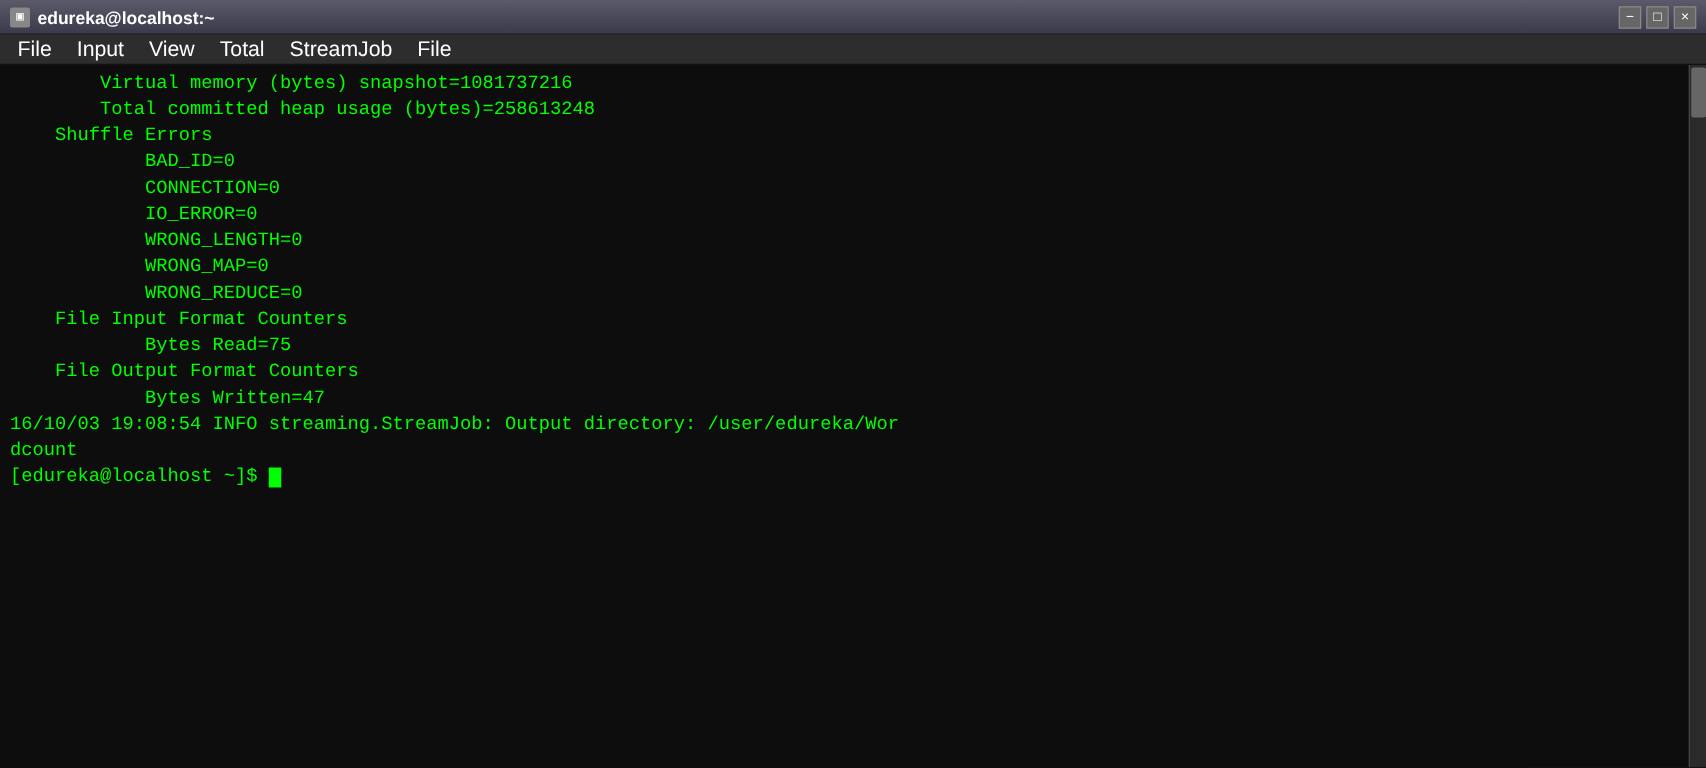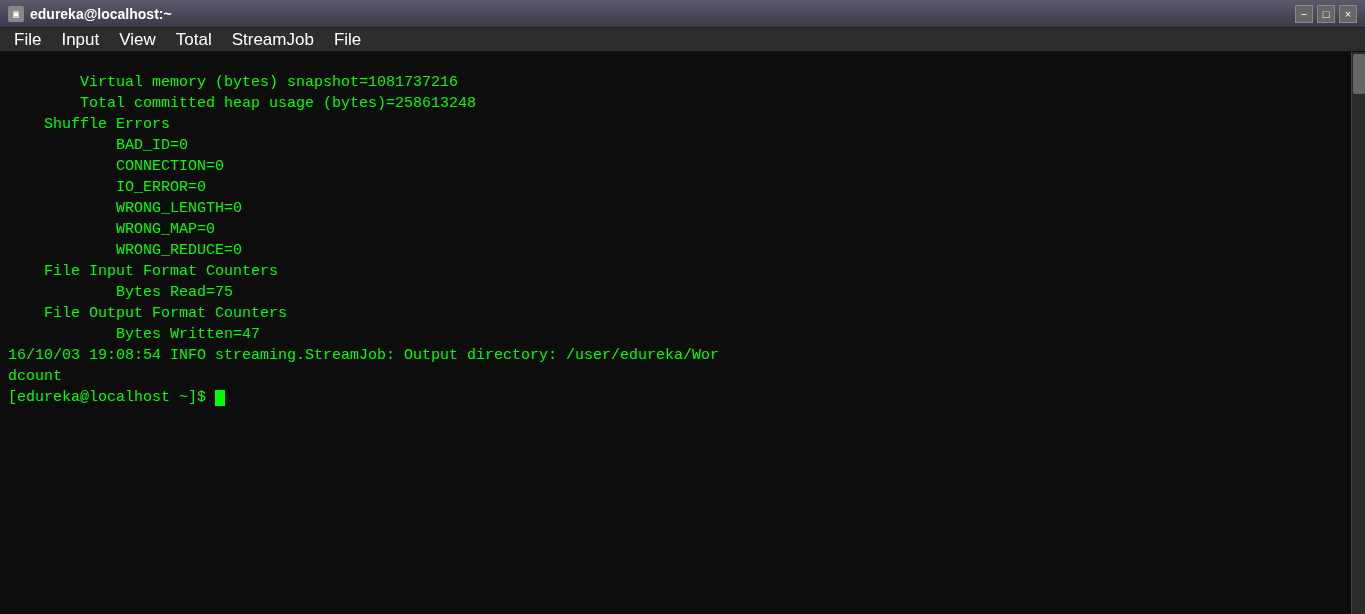--- a/index.html
+++ b/index.html
@@ -84,21 +84,21 @@
       font-size: 17px;
       font-family: sans-serif;
       padding: 2px 10px;
       cursor: pointer;
     }
 
     .terminal-area {
       background: #0d0d0d;
       width: 100%;
       height: calc(614px - 28px - 24px);
-      padding: 20px 8px;
+      padding: 4px 8px;
       overflow: hidden;
       position: relative;
     }
 
     .terminal-content {
       color: #00ff00;
       font-size: 15px;
       font-family: 'Courier New', Courier, monospace;
       line-height: 1.4;
       white-space: pre;

